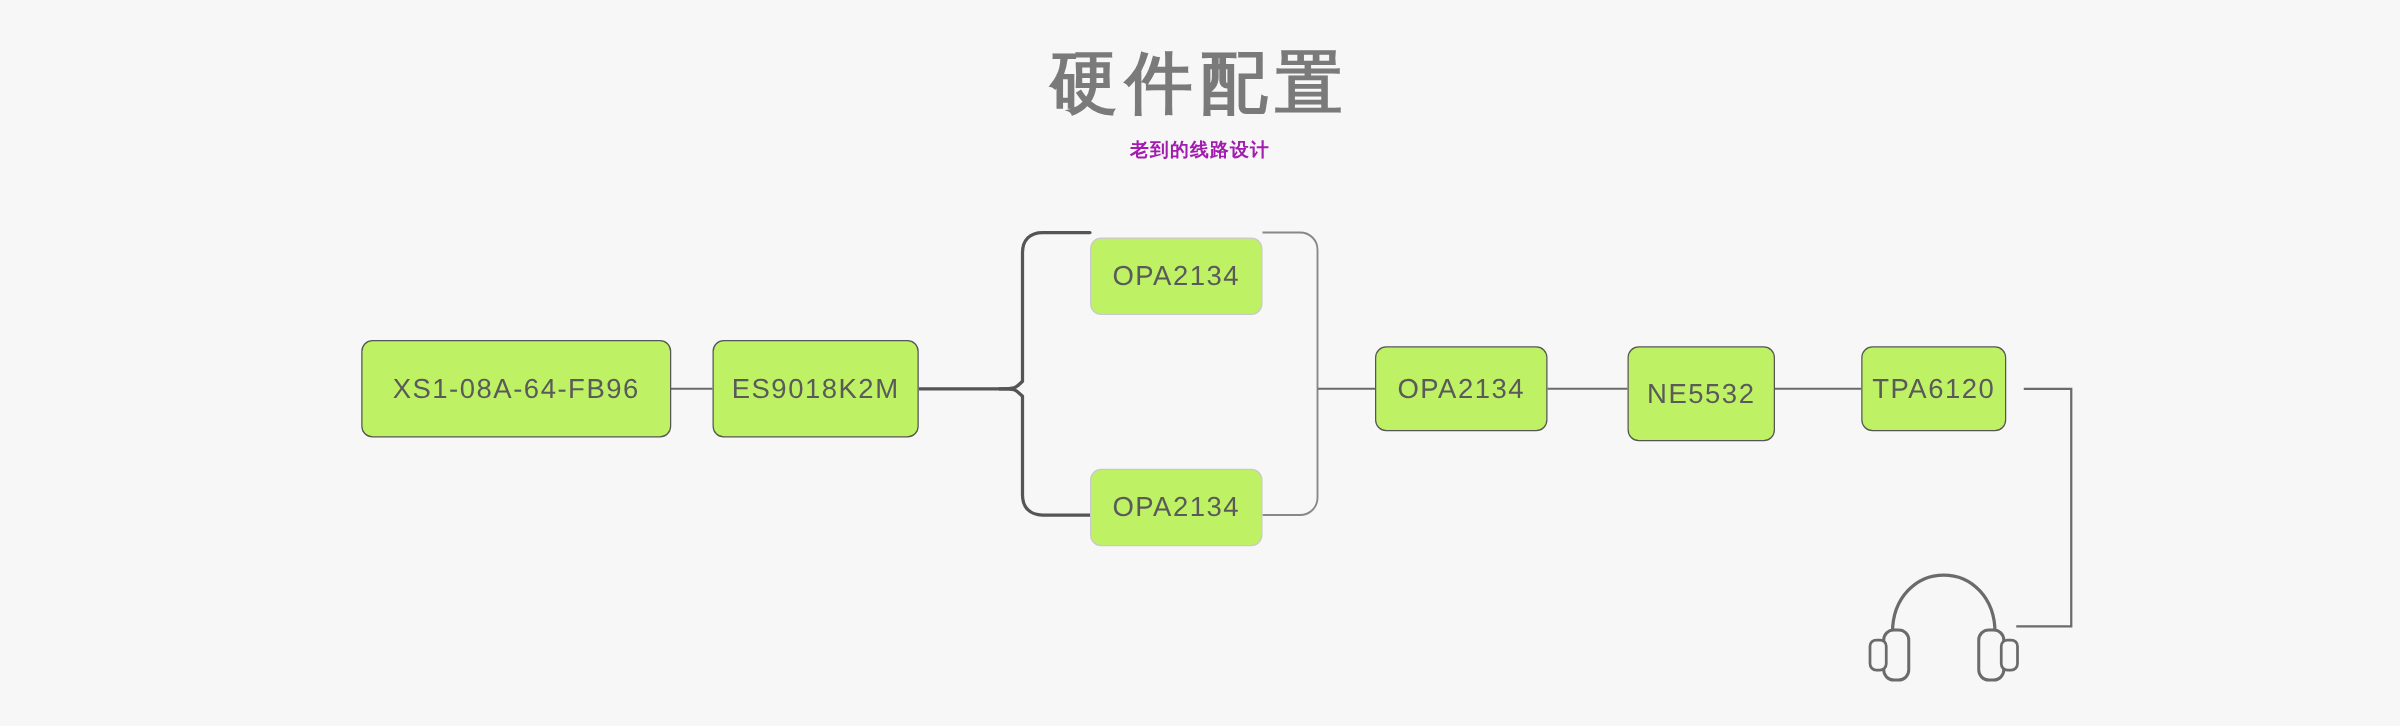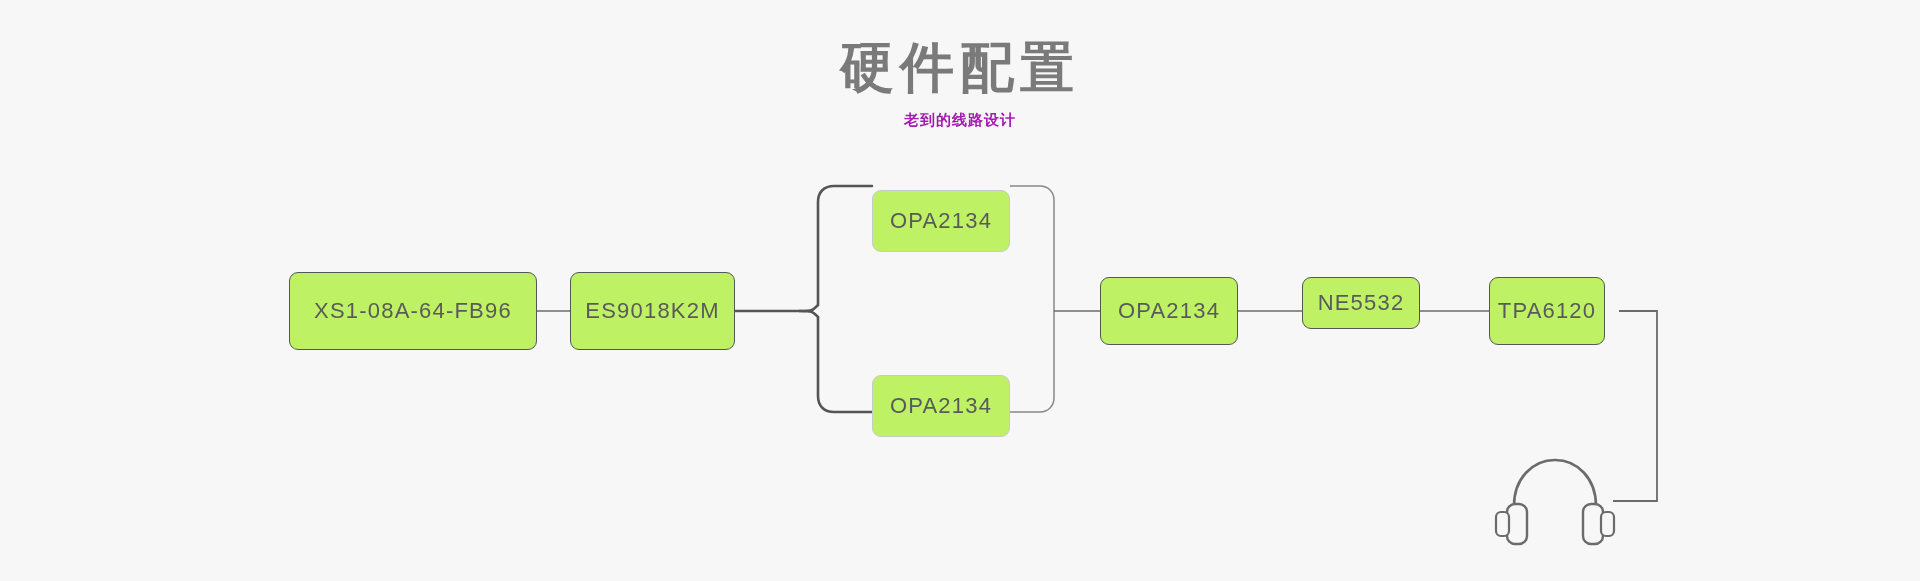--- a/index.html
+++ b/index.html
@@ -133,21 +133,21 @@
         </div>
         <div class="node light" style="left: 872px; top: 30px; width: 138px; height: 62px;">
           <span>OPA2134</span>
         </div>
         <div class="node light" style="left: 872px; top: 215px; width: 138px; height: 62px;">
           <span>OPA2134</span>
         </div>
         <div class="node" style="left: 1100px; top: 117px; width: 138px; height: 68px;">
           <span>OPA2134</span>
         </div>
-        <div class="node" style="left: 1302px; top: 117px; width: 118px; height: 52px;">
+        <div class="node" style="left: 1302px; top: 117px; width: 118px; height: 76px;">
           <span>NE5532</span>
         </div>
         <div class="node" style="left: 1489px; top: 117px; width: 116px; height: 68px;">
           <span>TPA6120</span>
         </div>
       </div>
 
     <div class="endpoint-icon" id="headphones-endpoint" style="left: 1494px; top: 292px;">
       <svg width="122" height="100" viewBox="0 0 122 100">
 

